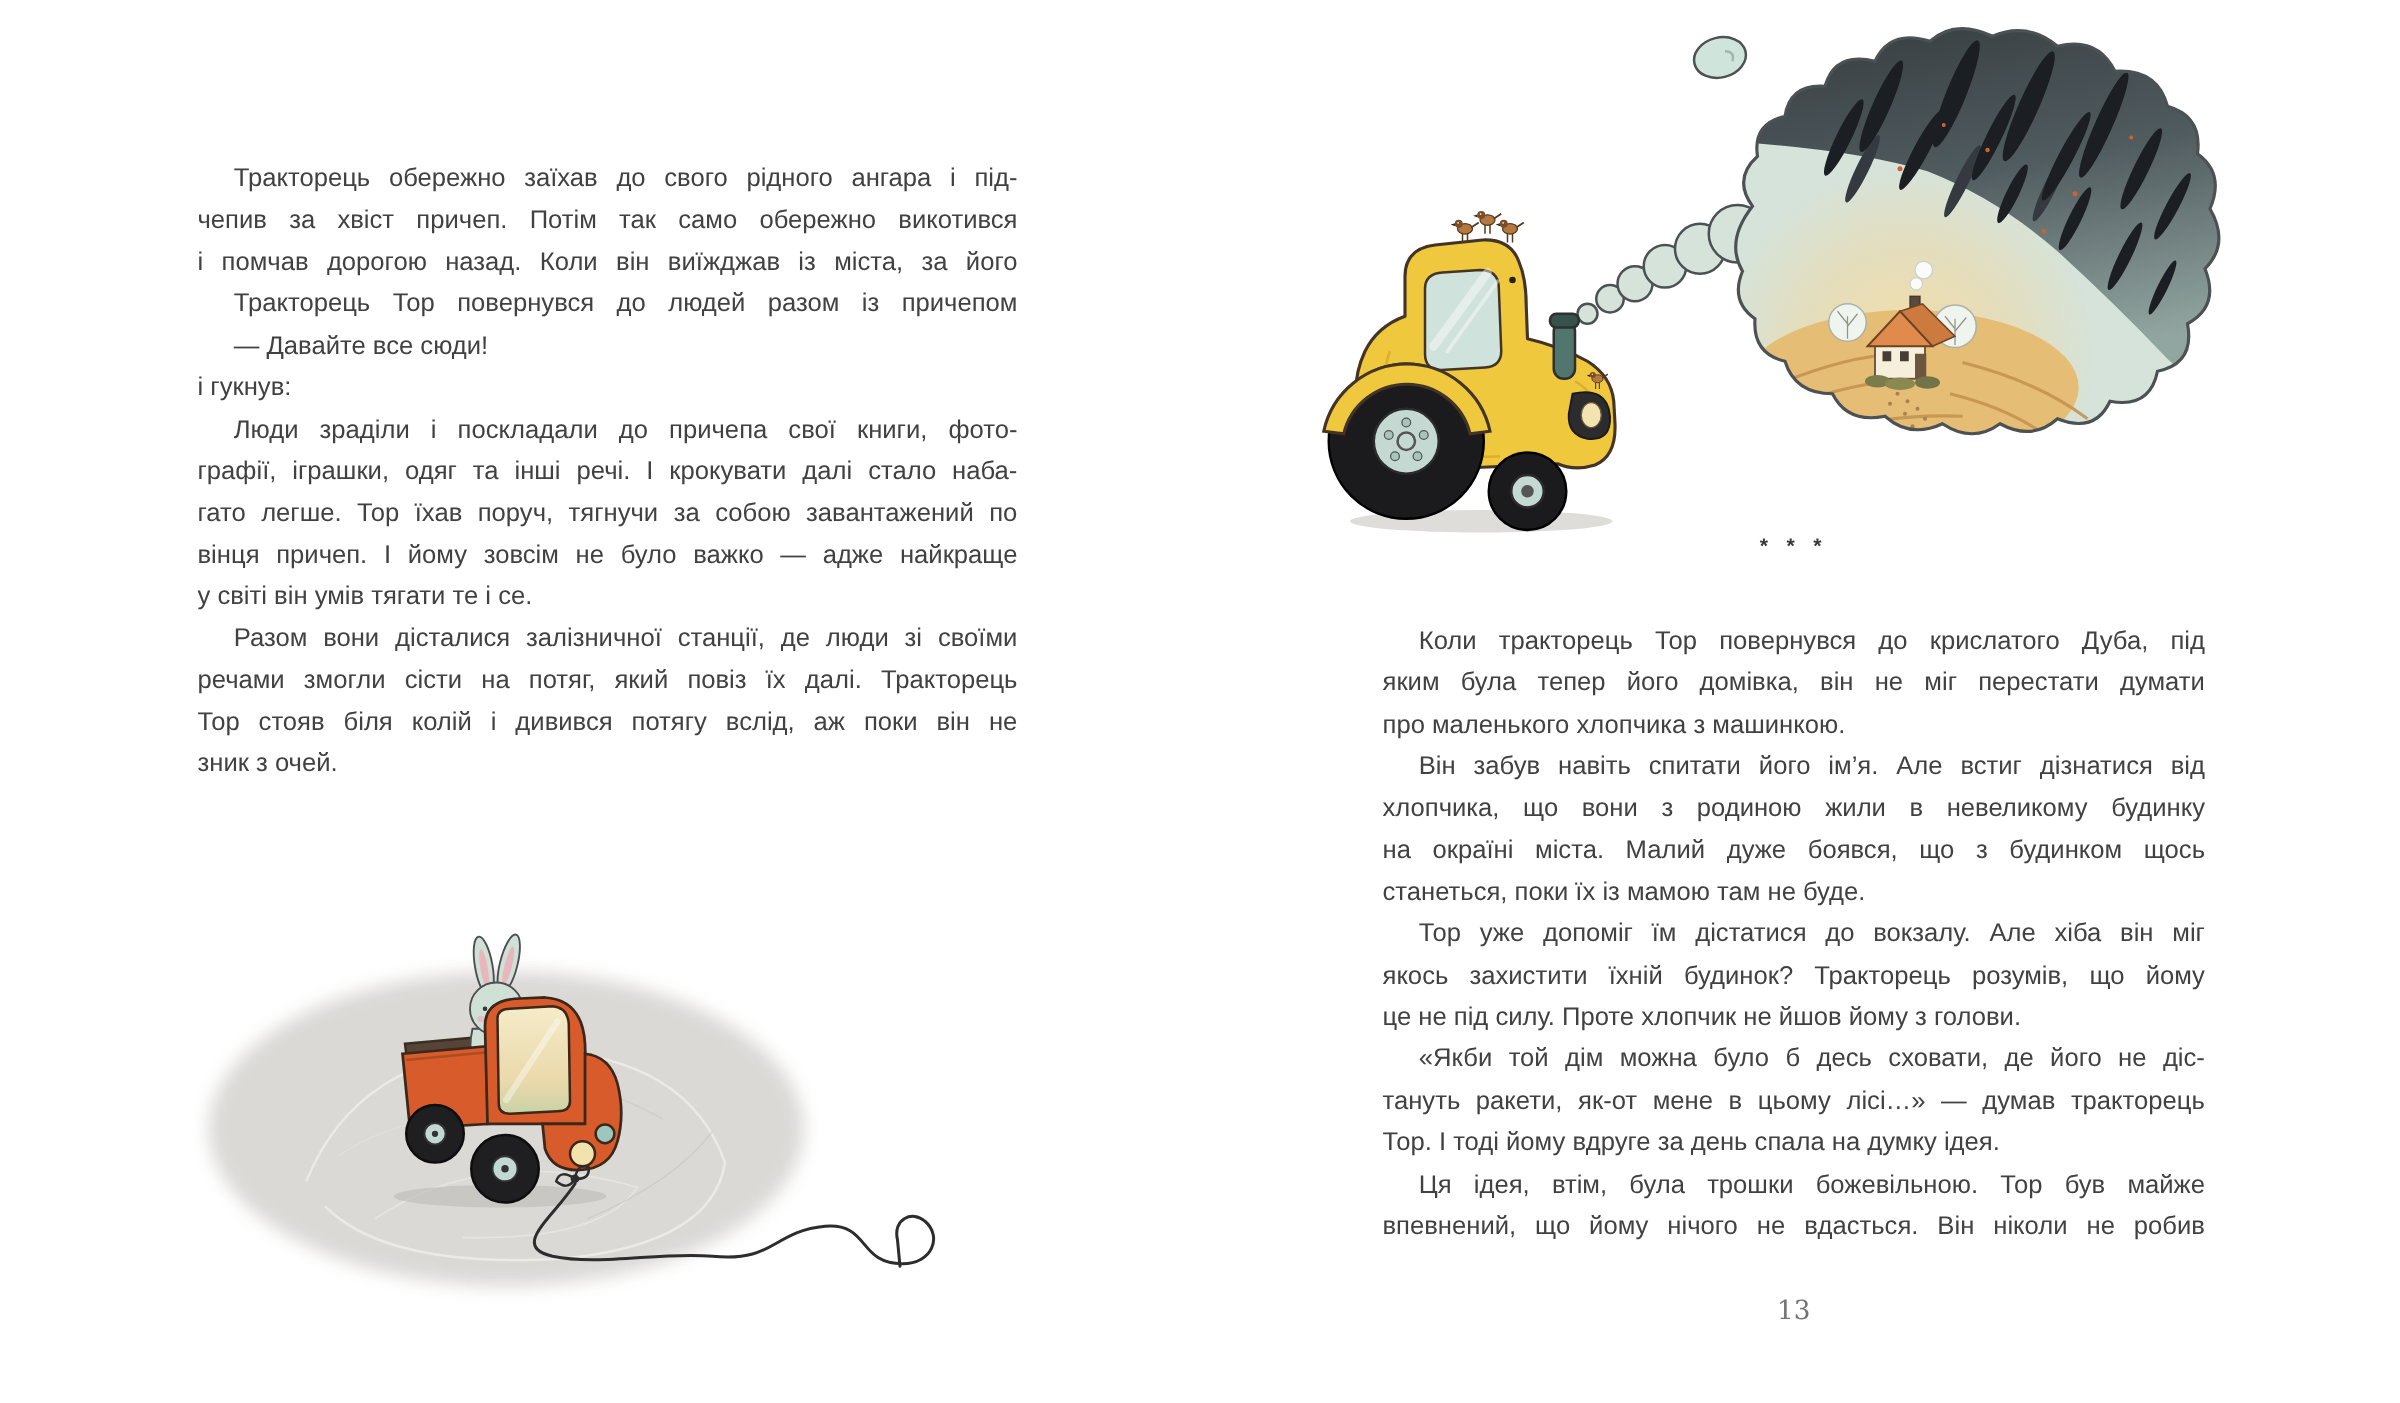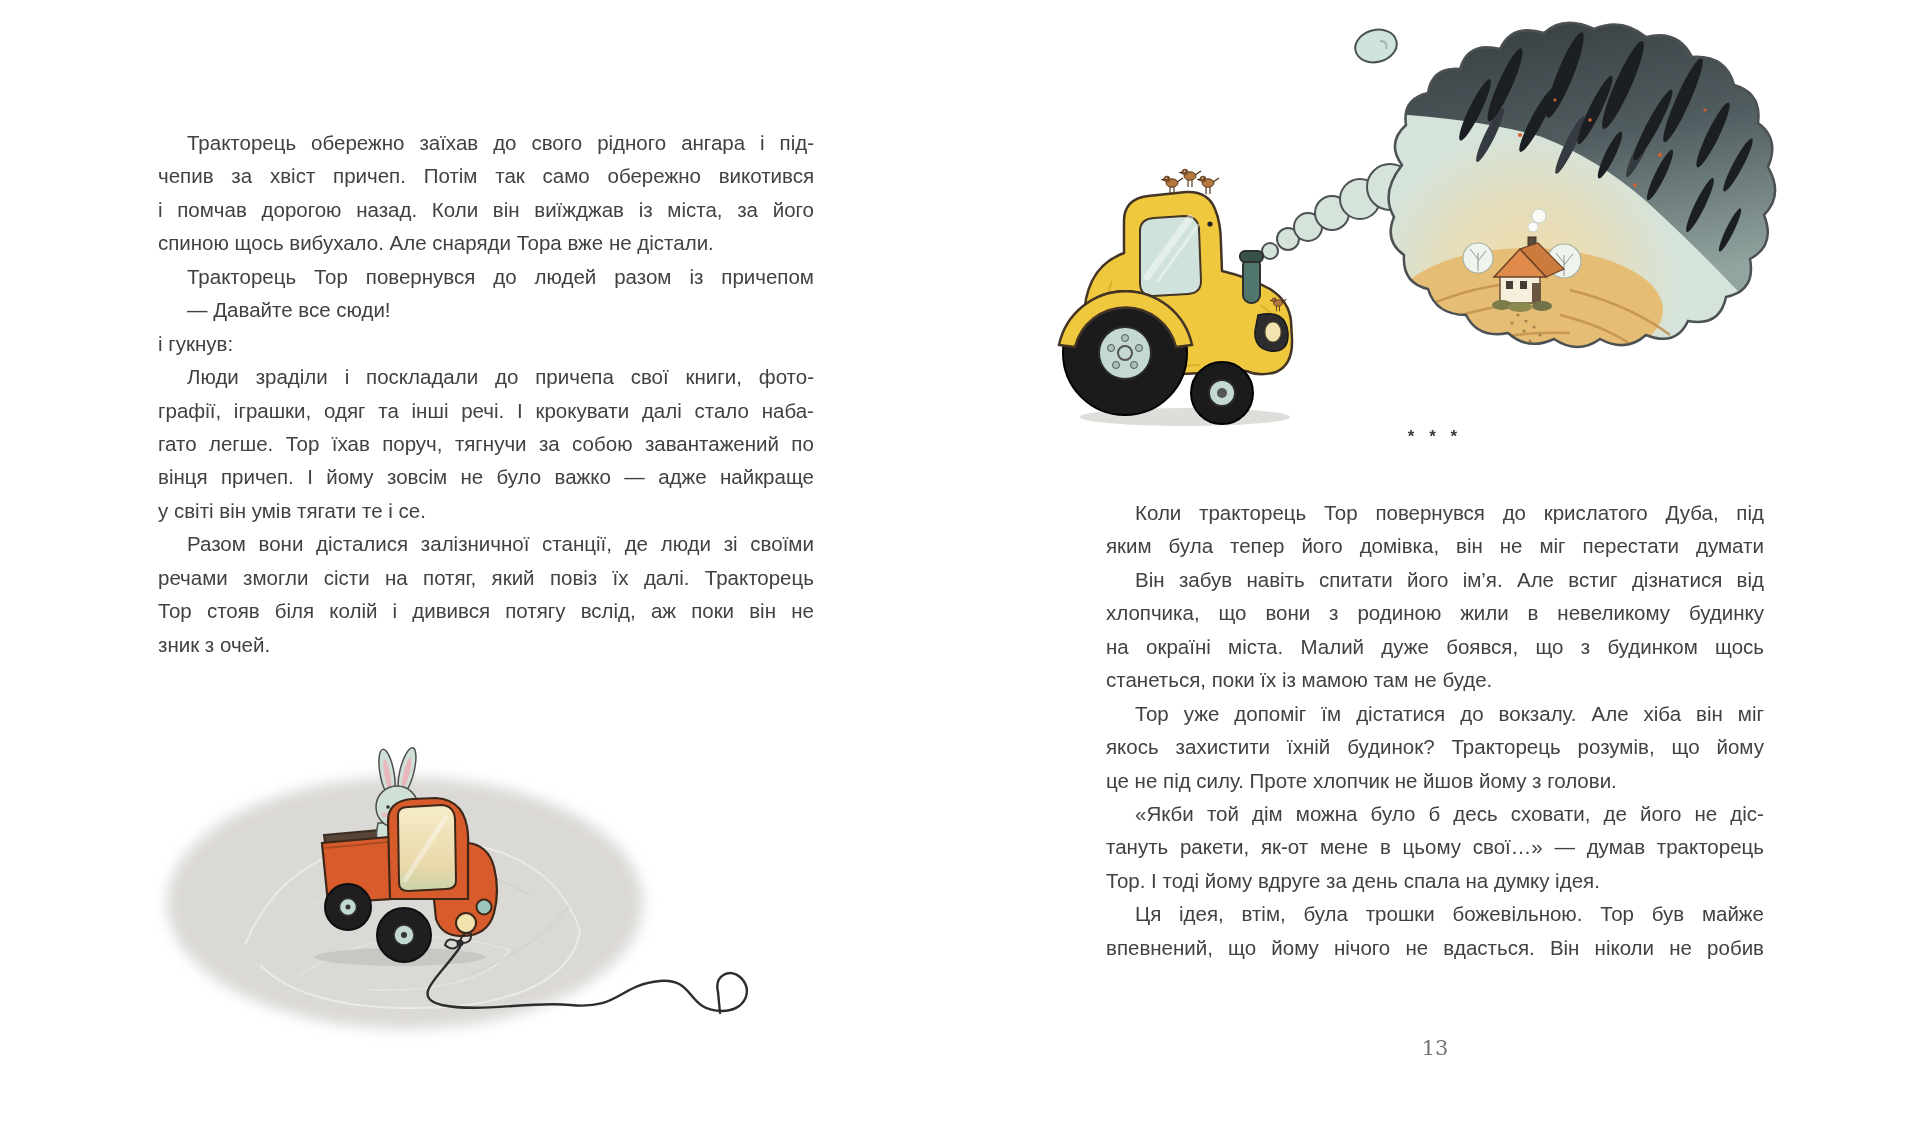--- a/index.html
+++ b/index.html
@@ -54,21 +54,20 @@
           <span>дорогою</span>
           <span>назад.</span>
           <span>Коли</span>
           <span>він</span>
           <span>виїжджав</span>
           <span>із</span>
           <span>міста,</span>
           <span>за</span>
           <span>його</span>
         </div>
-        <div class="line">спиною щось вибухало. Але снаряди Тора вже не дістали.</div>
         <div class="line indent just">
           <span>Тракторець</span>
           <span>Тор</span>
           <span>повернувся</span>
           <span>до</span>
           <span>людей</span>
           <span>разом</span>
           <span>із</span>
           <span>причепом</span>
         </div>
@@ -428,20 +427,21 @@
           <span>була</span>
           <span>тепер</span>
           <span>його</span>
           <span>домівка,</span>
           <span>він</span>
           <span>не</span>
           <span>міг</span>
           <span>перестати</span>
           <span>думати</span>
         </div>
+        <div class="line">про маленького хлопчика з машинкою.</div>
         <div class="line indent just">
           <span>Він</span>
           <span>забув</span>
           <span>навіть</span>
           <span>спитати</span>
           <span>його</span>
           <span>ім’я.</span>
           <span>Але</span>
           <span>встиг</span>
           <span>дізнатися</span>
@@ -509,21 +509,21 @@
           <span>не</span>
           <span>діс-</span>
         </div>
         <div class="line just">
           <span>тануть</span>
           <span>ракети,</span>
           <span>як-от</span>
           <span>мене</span>
           <span>в</span>
           <span>цьому</span>
-          <span>свої…»</span>
+          <span>лісі…»</span>
           <span>—</span>
           <span>думав</span>
           <span>тракторець</span>
         </div>
         <div class="line">Тор. І тоді йому вдруге за день спала на думку ідея.</div>
         <div class="line indent just">
           <span>Ця</span>
           <span>ідея,</span>
           <span>втім,</span>
           <span>була</span>

